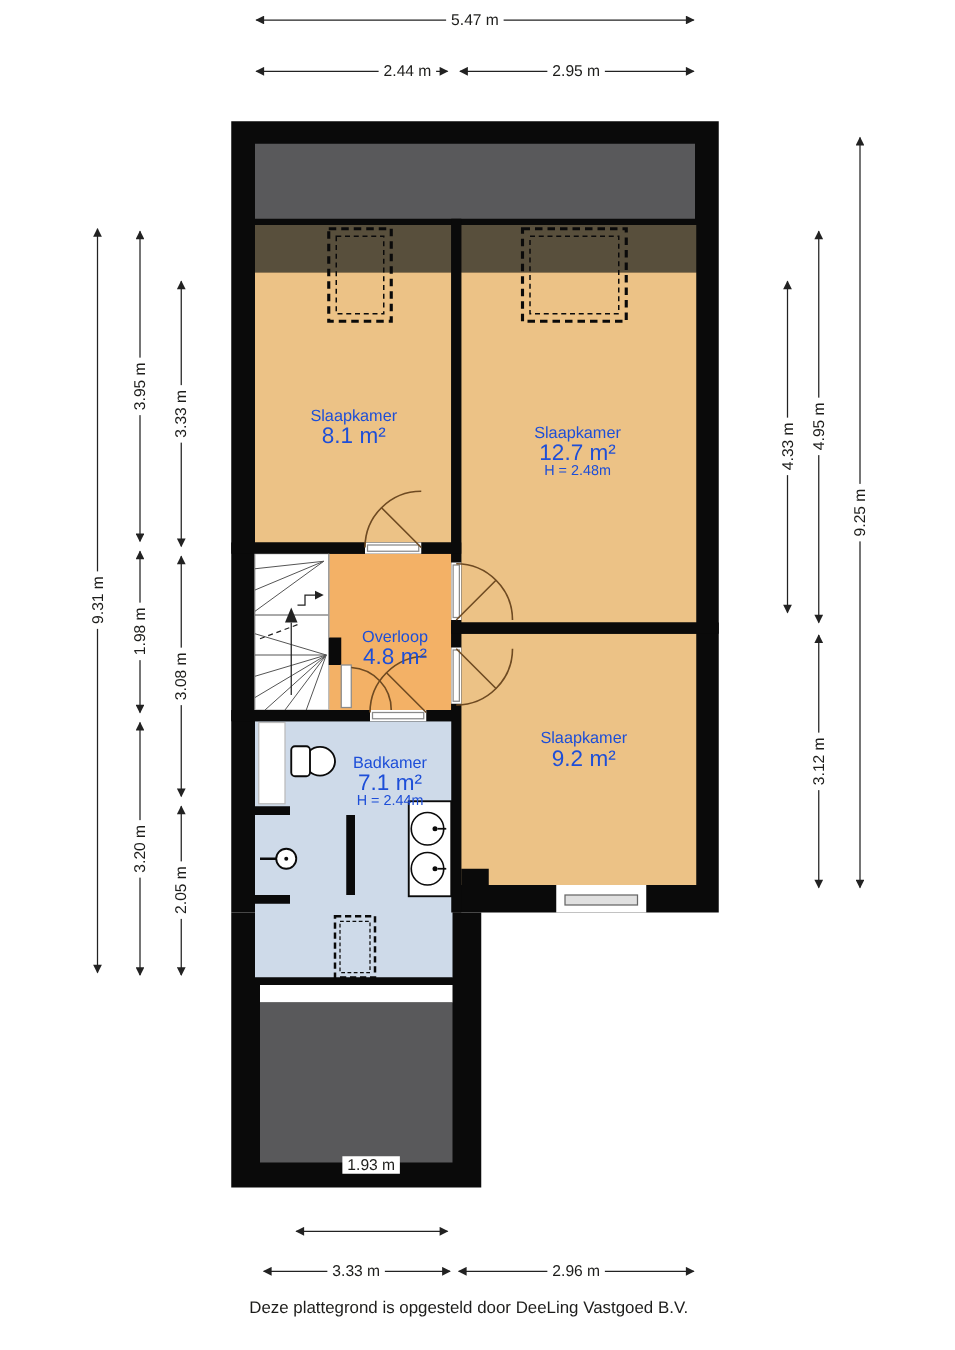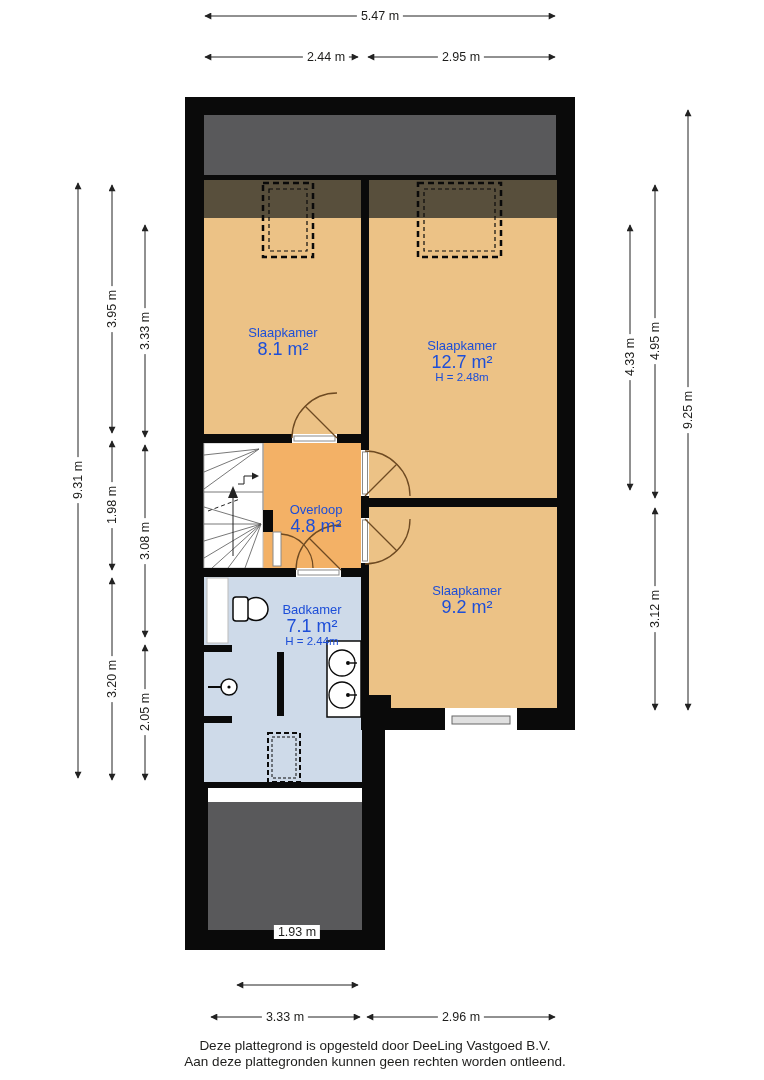--- a/index.html
+++ b/index.html
@@ -196,15 +196,14 @@
   <div class="rname">Slaapkamer</div>
   <div class="rarea">9.2 m²</div>
 </div>
 <div class="room" style="left:312px;top:625px;">
   <div class="rname">Badkamer</div>
   <div class="rarea">7.1 m²</div>
   <div class="rheight">H = 2.44m</div>
 </div>
 
 <div class="footer" style="top:1038px;">Deze plattegrond is opgesteld door DeeLing Vastgoed B.V.</div>
-<div class="footer" style="top:1054px;">Aan deze plattegronden kunnen geen rechten worden ontleend.</div>
 
 </div>
 
 </body></html>

